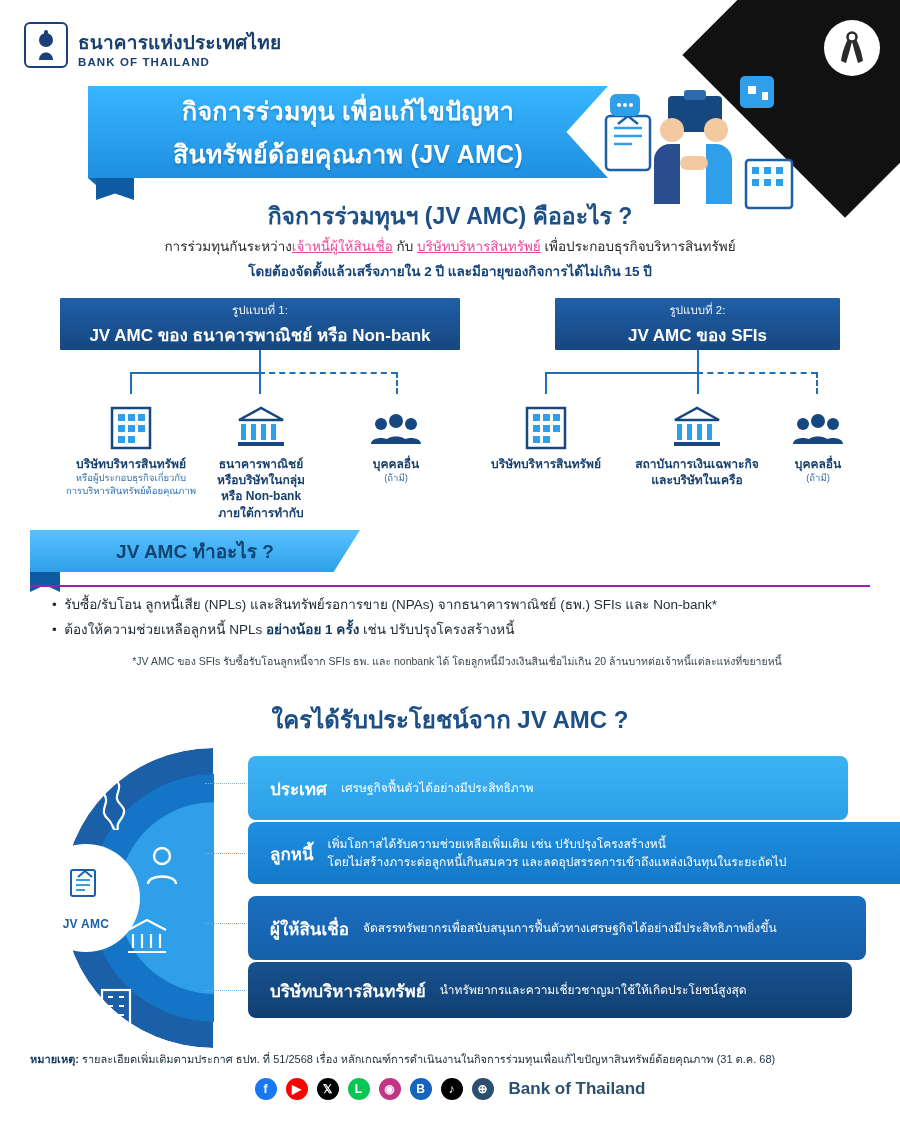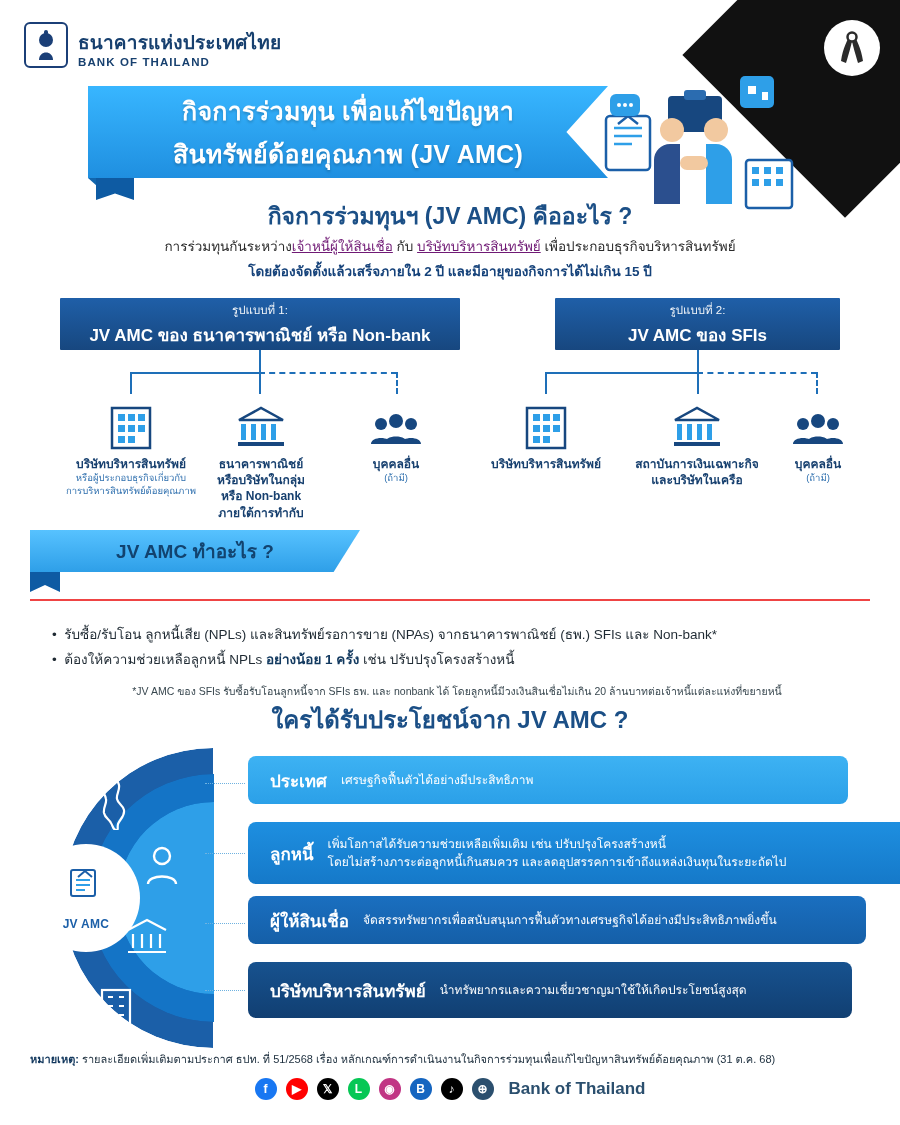--- a/index.html
+++ b/index.html
@@ -59,21 +59,21 @@
     letter-spacing: .3px;
   }
   .hero-art { position: absolute; right: 80px; top: 0; width: 240px; height: 150px; }
 
   
   .q1 {
     position: absolute; top: 198px; left: 0; width: 900px; text-align: center;
     font-size: 23px; font-weight: bold; color: #1b4f86;
   }
   .lead { position: absolute; top: 236px; left: 0; width: 900px; text-align: center; font-size: 13.5px; color: #2b2b2b; line-height: 1.7; }
-  .lead .u { text-decoration: underline; color: #701a75; }
+  .lead .u { text-decoration: underline; color: #ec4899; }
   .lead .b2 { display: block; font-weight: bold; color: #15427a; margin-top: 2px; }
 
   
   .model { position: absolute; color:#fff; border-radius: 1px;
     background: linear-gradient(180deg,#1f5fa8 0%, #17477f 100%);
     display:flex; flex-direction:column; align-items:center; justify-content:center; }
   .model .mtitle { font-size: 11.5px; opacity:.95; }
   .model .mname { font-size: 17px; font-weight: bold; margin-top: 2px; }
   #model1 { left: 60px; top: 298px; width: 400px; height: 52px; }
   #model2 { left: 555px; top: 298px; width: 285px; height: 52px; }
@@ -89,22 +89,22 @@
 
   
   .band2 { position: absolute; left: 30px; top: 530px; width: 330px; height: 42px;
     background: linear-gradient(180deg,#57c2ff 0%, #2e9fe8 100%);
     clip-path: polygon(0 0, 100% 0, 92% 100%, 0 100%);
     display:flex; align-items:center; justify-content:center; }
   .band2 span { color:#12436f; font-size: 19px; font-weight: bold; }
   .band2-tail { position: absolute; left: 30px; top: 572px; width: 30px; height: 20px; background:#0e5ba3;
     clip-path: polygon(0 0, 100% 0, 100% 100%, 50% 65%, 0 100%); }
 
-  .bulletbox { position: absolute; left: 30px; top: 599px; width: 840px; height: 100px;
-    border-top: 2px solid #ef4444; padding: 22px 8px 0 22px; }
+  .bulletbox { position: absolute; left: 30px; top: 585px; width: 840px; height: 100px;
+    border-top: 2px solid #a21caf; padding: 6px 8px 0 22px; }
   .bullet { font-size: 13.5px; color:#1f2a33; line-height: 1.85; }
   .bullet b { color:#12395f; }
   .note { font-size: 10.5px; color:#38474f; margin-top: 10px; text-align:center; }
 
   
   .q2 { position: absolute; top: 700px; left: 0; width: 900px; text-align: center;
     font-size: 24px; font-weight: bold; color:#1b4f86; }
 
   .fan { position: absolute; left: 28px; top: 748px; width: 215px; height: 300px; }
   .fan-outer { position:absolute; left:35px; top:0; width: 300px; height: 300px; border-radius: 150px 0 0 150px;
@@ -112,21 +112,21 @@
   .fan-mid { position:absolute; left:62px; top:26px; width: 248px; height: 248px; border-radius: 124px 0 0 124px;
     background: #1474c6; clip-path: inset(0 50% 0 0 round 124px 0 0 124px); }
   .fan-in { position:absolute; left:90px; top:54px; width: 192px; height: 192px; border-radius: 96px 0 0 96px;
     background: #2e9fe8; clip-path: inset(0 50% 0 0 round 96px 0 0 96px); }
   .fan-core { position:absolute; left: 6px; top: 98px; width: 104px; height: 104px; border-radius: 50%;
     background:#fff; display:flex; flex-direction:column; align-items:center; justify-content:center; gap:19px;
     box-shadow: 0 0 0 2px #fff; }
   .fan-core .t { font-size: 12px; font-weight: bold; color:#1b5fa8; letter-spacing:.3px; }
   .fan-ico { position:absolute; }
 
-  .brow { position: absolute; left: 248px; height: 48px; border-radius: 8px;
+  .brow { position: absolute; left: 248px; height: 64px; border-radius: 8px;
     display:flex; align-items:center; padding: 0 22px; gap: 14px; color:#fff; }
   .brow .bt { font-size: 17px; font-weight: bold; white-space: nowrap; }
   .brow .bd { font-size: 12px; line-height: 1.5; }
   #b1 { top: 756px; width: 600px; background: linear-gradient(180deg,#3db2f3 0%, #2ba0e8 100%); }
   #b2 { top: 822px; width: 676px; height: 62px; background: linear-gradient(180deg,#1e8fe0 0%, #1579c9 100%); }
   #b3 { top: 896px; width: 618px; background: linear-gradient(180deg,#1a6fc0 0%, #155fa8 100%); }
   #b4 { top: 962px; width: 604px; height: 56px; background: linear-gradient(180deg,#17528f 0%, #113f72 100%); }
 
   .dotline { position: absolute; border-top: 1.5px dotted #6fb2e0; width: 40px; }
 

